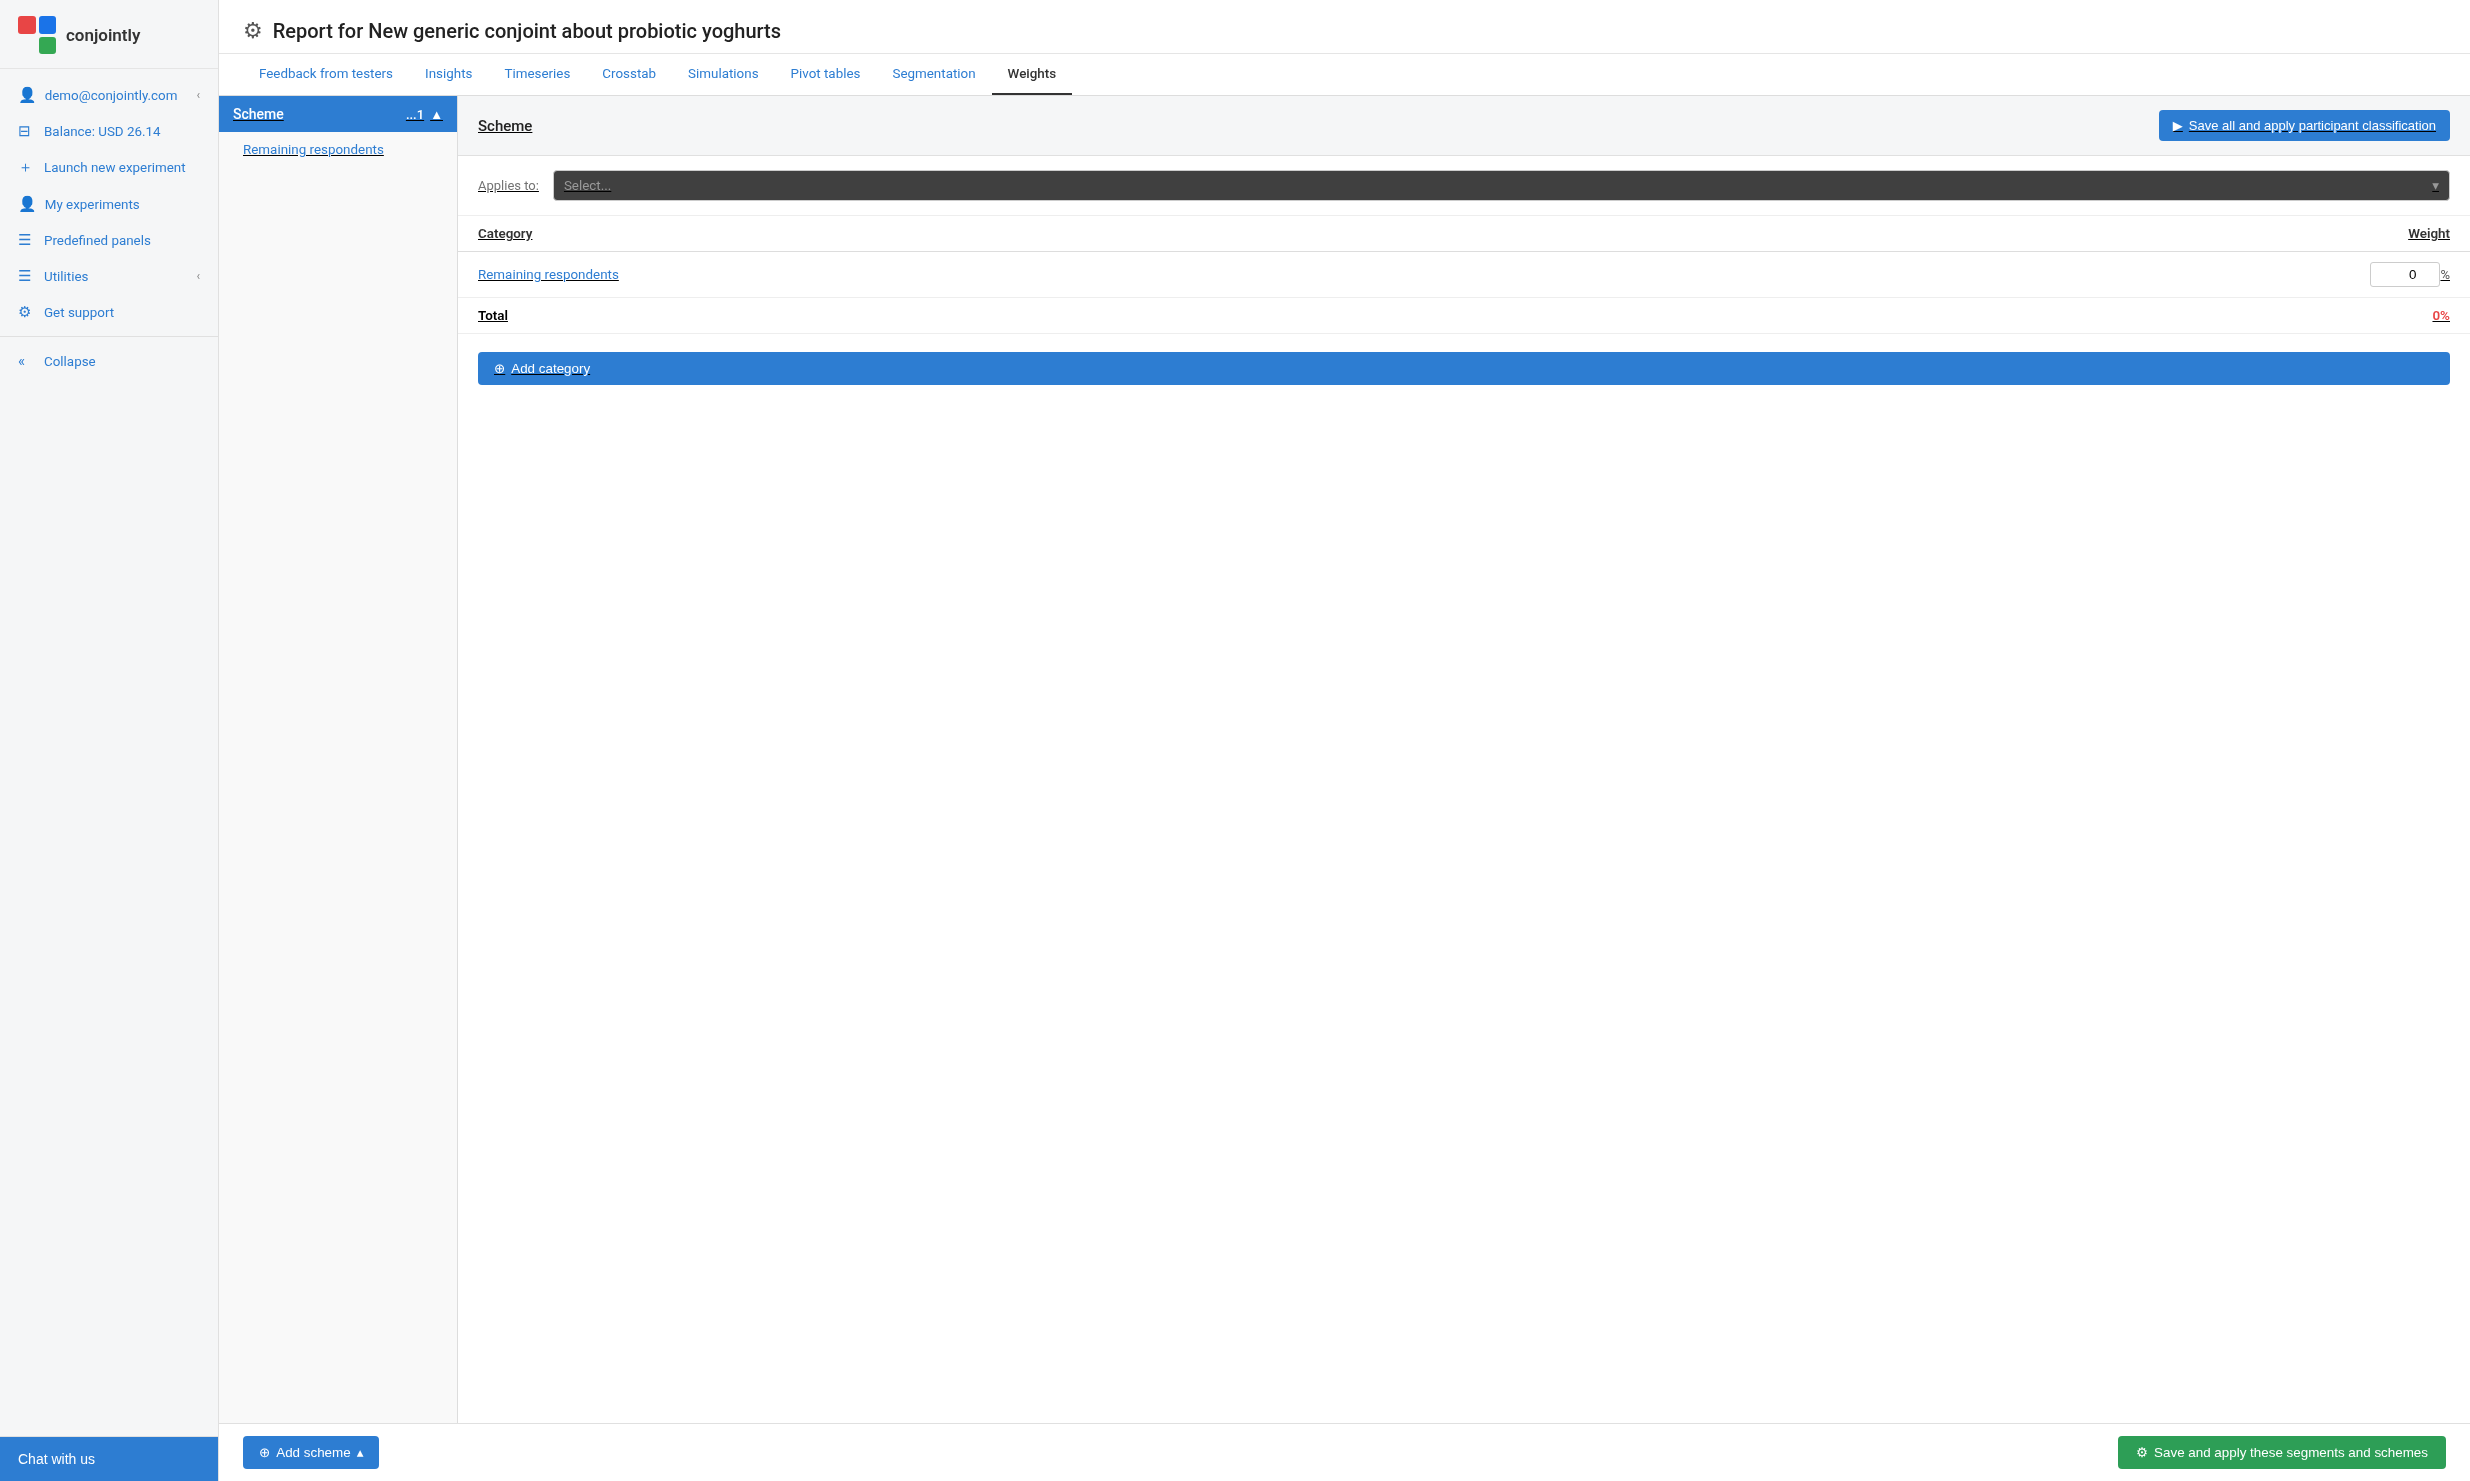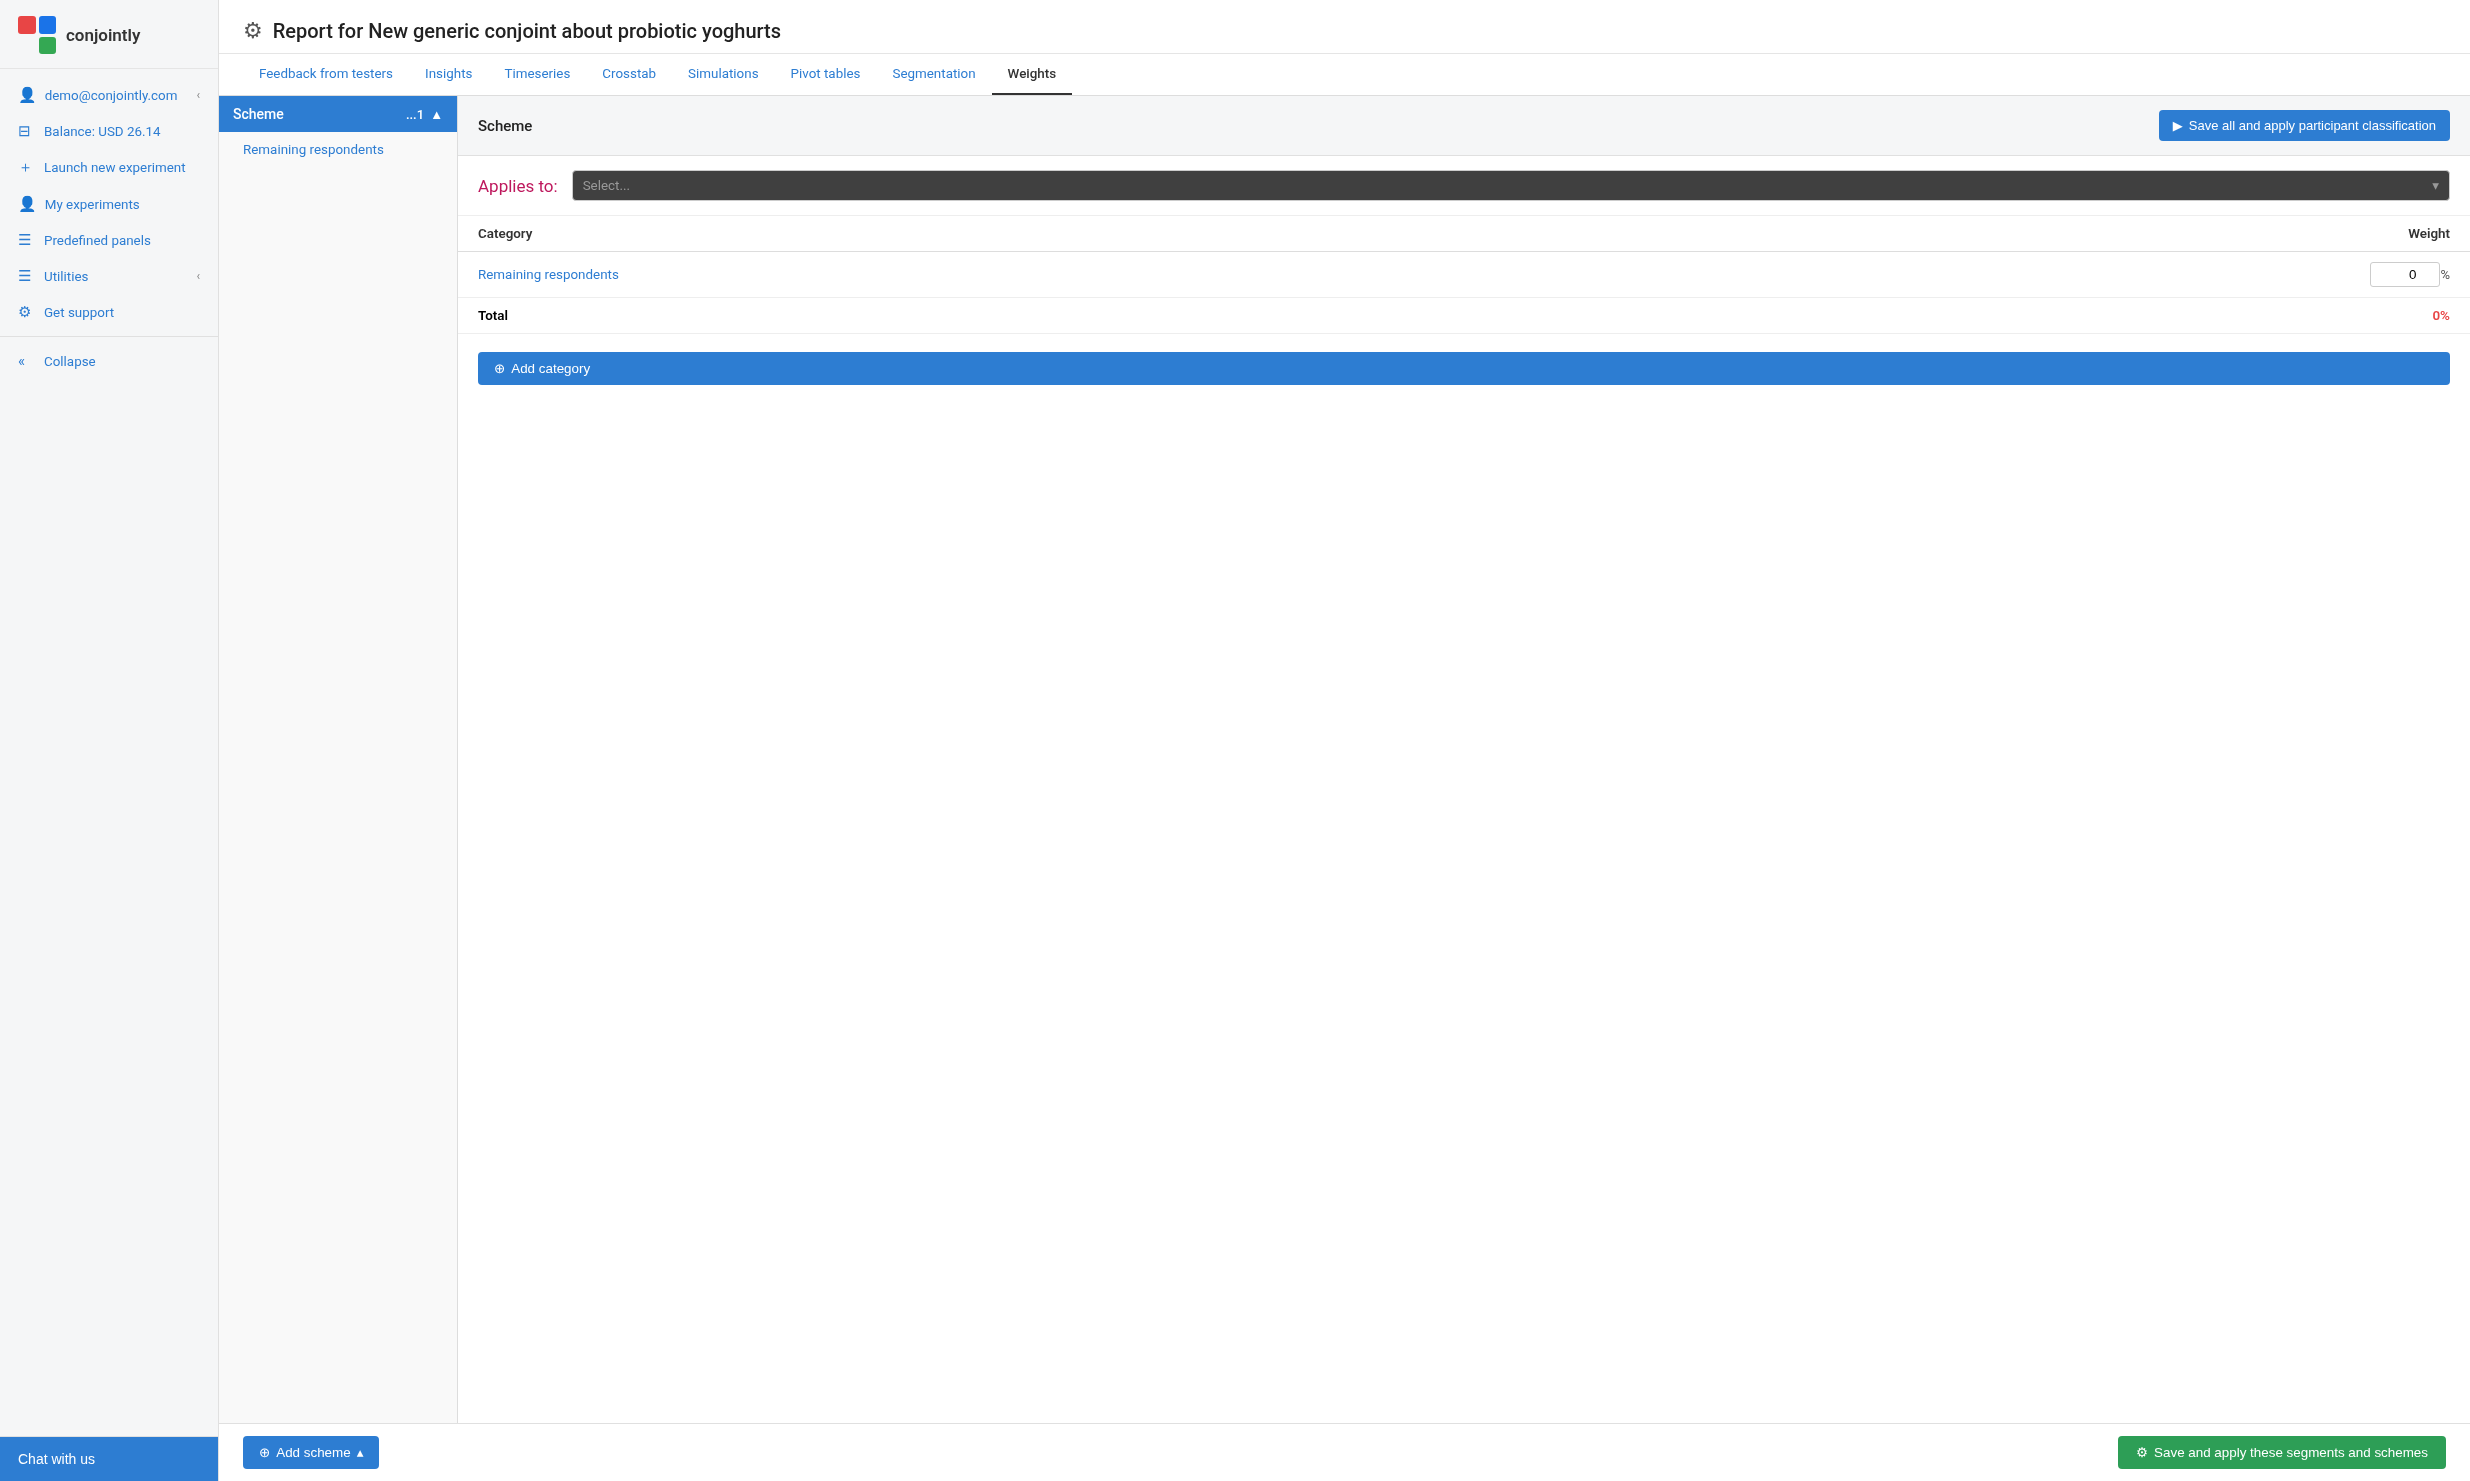--- a/index.html
+++ b/index.html
@@ -77,21 +77,21 @@
       padding: 12px 16px; font-size: 13.4px; cursor: pointer;
       color: #2d7dd2; border-bottom: 2px solid transparent;
       white-space: nowrap;
     }
     .tab.active {
       color: #333; border-bottom: 2px solid #333; font-weight: 500; text-align: right;
     }
 
     
     #content-area {
-      display: flex; flex: 1; overflow: hidden;
+      display: flex; flex: 1; overflow: hidden; text-decoration: underline;
     }
 
     
     #scheme-list {
       width: 239px; min-width: 239px;
       border-right: 1px solid #ddd;
       background: #f9f9f9;
       display: flex; flex-direction: column;
       overflow-y: auto;
     }
@@ -116,21 +116,21 @@
     }
     .scheme-detail-title { font-size: 15px; font-weight: 500; color: #222; }
     .save-classify-btn {
       background: #2d7dd2; color: #fff; border: none; border-radius: 4px;
       padding: 8px 14px; font-size: 13px; cursor: pointer; display: flex; align-items: center; gap: 6px;
     }
     .applies-row {
       display: flex; align-items: center; padding: 14px 20px; gap: 14px;
       border-bottom: 1px solid #eee;
     }
-    .applies-label { font-size: 17px; color: #be185d; white-space: nowrap; }
+    .applies-label { font-size: 13px; color: #737373; white-space: nowrap; }
     .applies-select {
       flex: 1; border: 1px solid #ccc; border-radius: 4px;
       padding: 7px 10px; font-size: 13.4px; color: #999; background: #404040;
       cursor: pointer; position: relative; display: flex; align-items: center; justify-content: space-between;
     }
 
     
     .weight-table { width: 100%; border-collapse: collapse; }
     .weight-table th {
       text-align: left; padding: 10px 20px;

